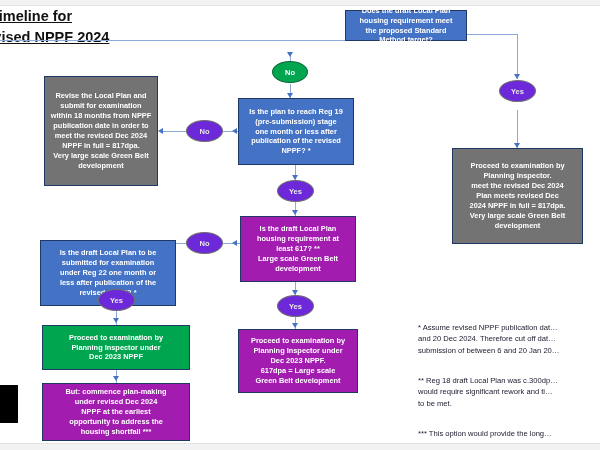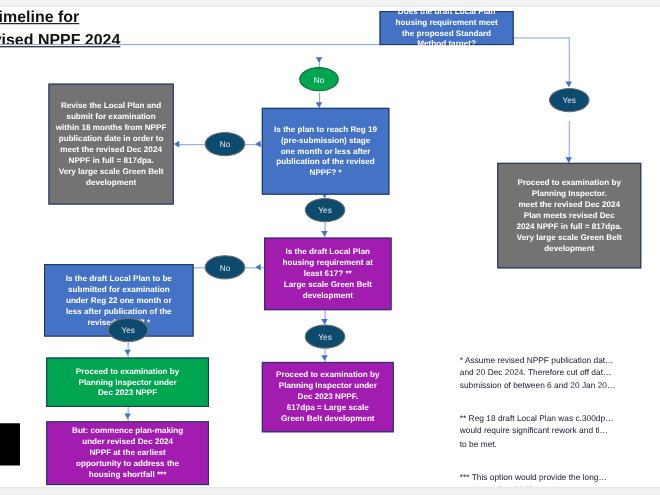--- a/index.html
+++ b/index.html
@@ -71,25 +71,25 @@
   
   .ellipse {
     position: absolute;
     box-sizing: border-box;
     border-radius: 50%;
     border: 1.2px solid #5a5a5a;
     display: flex;
     align-items: center;
     justify-content: center;
     font-size: 7.5px;
-    font-weight: normal;
+    font-weight: bold;
     color: #ffffff;
     z-index: 5;
   }
-  .ellipse.grey  { background: #0c4a6e; color: #e8e8e8; border-color: #6f6f6f; text-align: right; }
+  .ellipse.grey  { background: #6d28d9; color: #e8e8e8; border-color: #6f6f6f; text-align: right; }
   .ellipse.green { background: #00a550; color: #ffffff; border-color: #0d6b3a; }
 
   
   .line {
     position: absolute;
     background: #8eaadb;
   }
   .line.v { width: 1.4px; }
   .line.h { height: 1.4px; }
 
@@ -188,21 +188,21 @@
 submit for examination
 within 18 months from NPPF
 publication date in order to
 meet the revised Dec 2024
 NPPF in full = 817dpa.
 Very large scale Green Belt
 development</div>
 
   <div class="ellipse grey" style="left:186px; top:120px; width:37px; height:22px;">No</div>
 
-  <div class="node blue" style="left:238px; top:98px; width:116px; height:79px;">Is the plan to reach Reg 19
+  <div class="node blue" style="left:238px; top:98px; width:116px; height:67px;">Is the plan to reach Reg 19
 (pre-submission) stage
 one month or less after
 publication of the revised
 NPPF? *</div>
 
   <div class="ellipse grey" style="left:277px; top:180px; width:37px; height:22px;">Yes</div>
 
   <div class="node red" style="left:452px; top:148px; width:131px; height:96px;">Proceed to examination by
 Planning Inspector.
 meet the revised Dec 2024

